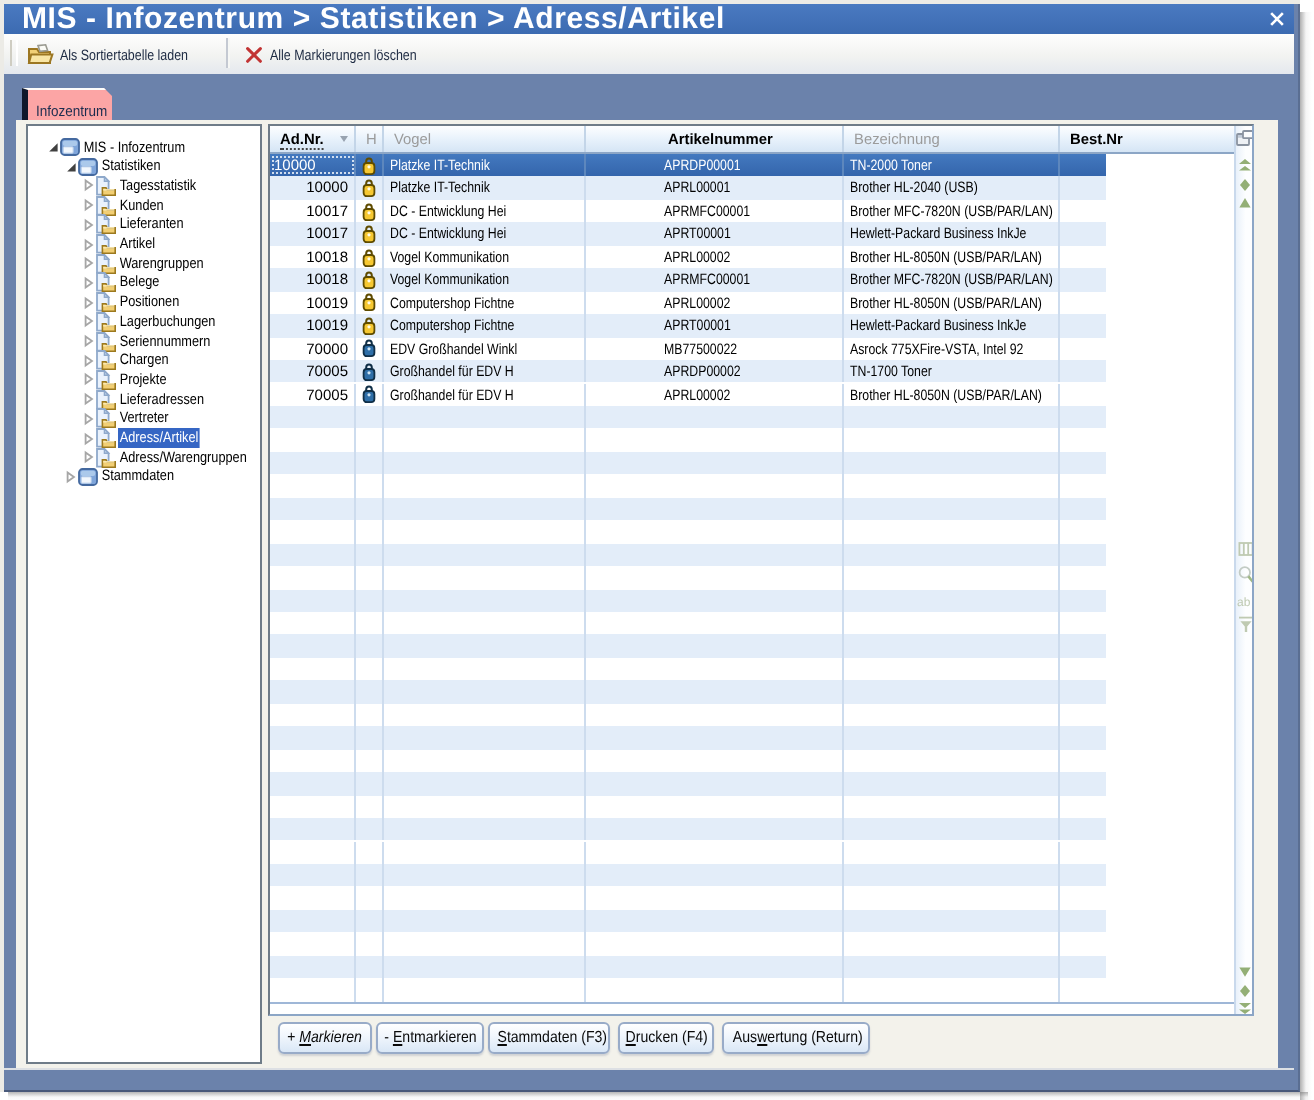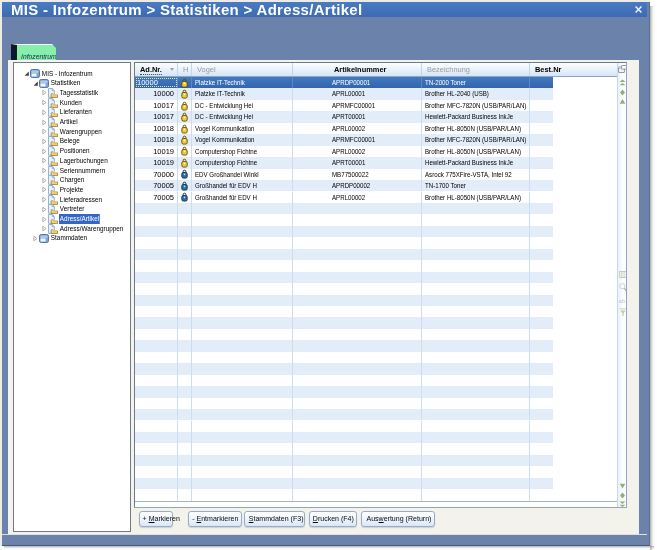--- a/index.html
+++ b/index.html
@@ -32,24 +32,24 @@
        background:linear-gradient(180deg,#FEFEFD 0%,#F2F3F1 55%,#E4E8EE 100%);}
   .gripper{left:3px;top:3px;width:2px;height:13px;
        border-left:1px solid #cfcdc2;border-right:1px solid #ffffff;position:absolute;}
   .tb-item{position:absolute;top:0;height:20px;display:flex;align-items:center;gap:3px;}
   .tb-label{font-size:7.5px;--sx:.83;color:#1d2a42;}
   #tb-sep{left:111px;top:2px;width:1px;height:15px;background:#c4c9d2;
        border-right:1px solid #f6f7f5;position:absolute;}
   .xicon{display:block;}
 
   
-  #tab{left:11px;top:44px;width:45px;height:16px;background:#86efac;
-       border-left:6px solid #0f172a;border-top:1px solid #fdfdfb;
+  #tab{left:11px;top:44px;width:45px;height:16px;background:#fca5a5;
+       border-left:3px solid #0f172a;border-top:1px solid #fdfdfb;
        clip-path:polygon(0 0,41px 0,45px 4px,45px 16px,0 16px);
-       box-shadow:inset -1px 0 0 #9aa7ba;font-style:italic;}
+       box-shadow:inset -1px 0 0 #9aa7ba;}
   #tab-label{font-size:7.5px;--sx:.9;color:#1c2c4e;margin:3px 0 0 4px;}
 
   
   #page{left:8px;top:60px;width:631px;height:474px;background:#F3F2EB;}
   #bottom-line{left:2px;top:534px;width:645px;height:1px;background:#dde0e4;}
 
   
   #tree{left:13px;top:62px;width:118px;height:470px;background:#ffffff;
        border:1px solid #6f7c88;box-sizing:border-box;overflow:hidden;}
   .tnode{position:absolute;height:10px;display:flex;align-items:center;white-space:nowrap;}
@@ -118,20 +118,42 @@
   <div id="edge-l" class="abs"></div>
   <div id="titlebar" class="abs">
     <div id="title-text" class="abs">MIS - Infozentrum &gt; Statistiken &gt; Adress/Artikel</div>
     <div id="close-btn" aria-label="x">
         <svg width="7" height="7" viewBox="0 0 8 8" style="margin:3px auto 0">
           <path d="M1.2 1.2 L6.8 6.8 M6.8 1.2 L1.2 6.8" stroke="#ffffff" stroke-width="1.5" stroke-linecap="square"></path>
         </svg>
       </div>
   </div>
 
+  <div id="toolbar" class="abs">
+    <div class="gripper"></div>
+    <div class="tb-item" style="left:11px;">
+      <span>
+        <svg width="14" height="12" viewBox="0 0 14 12">
+          <path d="M1.5 3.5 L5.5 3.5 L6.5 5 L12 5 L12 10.5 L1.5 10.5 Z" fill="#F1CF75" stroke="#9C7722" stroke-width="1"></path>
+          <path d="M6 1.8 L9.8 1.4 L10.8 4.3 L7 4.7 Z" fill="#FBFBF6" stroke="#9a9a90" stroke-width="0.8"></path>
+          <path d="M2.6 6.2 L13.2 6.2 L11.8 10.5 L1.5 10.5 Z" fill="#F9E6A5" stroke="#9C7722" stroke-width="1"></path>
+        </svg>
+      </span>
+      <span class="tb-label sx">Als Sortiertabelle laden</span>
+    </div>
+    <div id="tb-sep"></div>
+    <div class="tb-item" style="left:120px;">
+      <span class="xicon">
+        <svg width="10" height="10" viewBox="0 0 11 11">
+          <path d="M2 2.5 L9 9.5 M9 2.5 L2 9.5" stroke="#C23434" stroke-width="1.7" stroke-linecap="round"></path>
+        </svg>
+      </span>
+      <span class="tb-label sx">Alle Markierungen löschen</span>
+    </div>
+  </div>
 
   <div id="tab" class="abs">
     <span id="tab-label" class="sx">Infozentrum</span>
   </div>
 
   <div id="page" class="abs"></div>
   <div id="bottom-line" class="abs"></div>
 
   <div id="tree" class="abs">
       <div class="tnode" style="top: 5.5px; left: 9px; text-align: center;">
@@ -891,21 +913,21 @@
         <div class="gut-ic" style="top: 438px;">
           <svg width="7" height="7" viewBox="0 0 7 7" style="margin:0 auto">
             <path d="M0.5 0.5 L3.5 3 L6.5 0.5 Z" fill="#93AF76"></path>
             <path d="M0.5 3.8 L3.5 6 L6.5 3.8 Z" fill="#93AF76"></path>
           </svg>
         </div>
       </div>
   </div>
 
   <div id="actionbar">
-      <div class="abtn" style="left: 139px; width: 34px;"><span class="sx sxc">+ <u>M</u>arkieren</span></div>
+      <div class="abtn" style="left: 139px; width: 47px; font-style: italic;"><span class="sx sxc">+ <u>M</u>arkieren</span></div>
       <div class="abtn" style="left: 188px; width: 54px;"><span class="sx sxc">- <u>E</u>ntmarkieren</span></div>
       <div class="abtn" style="left: 244px; width: 61px;"><span class="sx sxc"><u>S</u>tammdaten (F3)</span></div>
       <div class="abtn" style="left: 309px; width: 48px;"><span class="sx sxc"><u>D</u>rucken (F4)</span></div>
       <div class="abtn" style="left: 361px; width: 74px;"><span class="sx sxc">Aus<u>w</u>ertung (Return)</span></div>
     </div>
 </div>
 <div id="shadow-r" class="abs"></div>
 <div id="shadow-b" class="abs"></div>
 
 </body></html>

